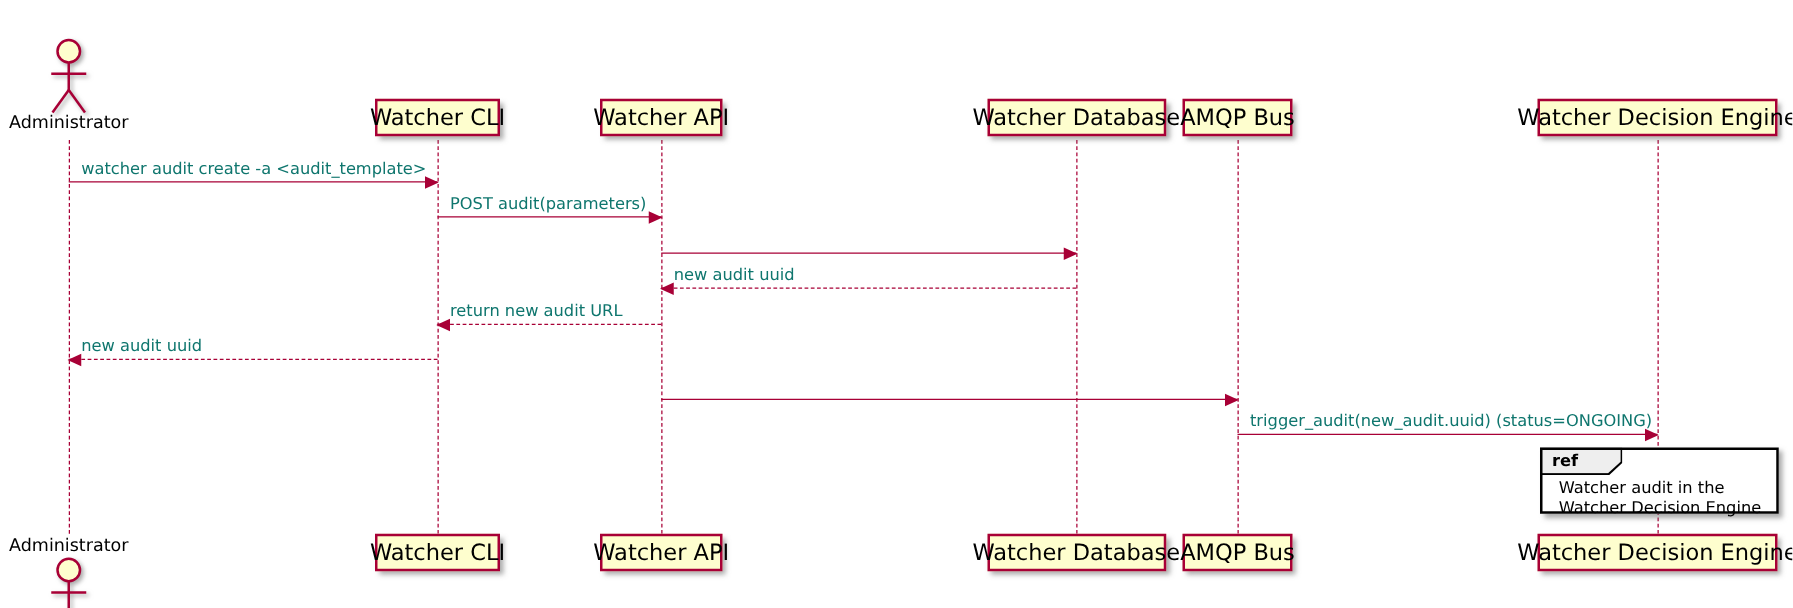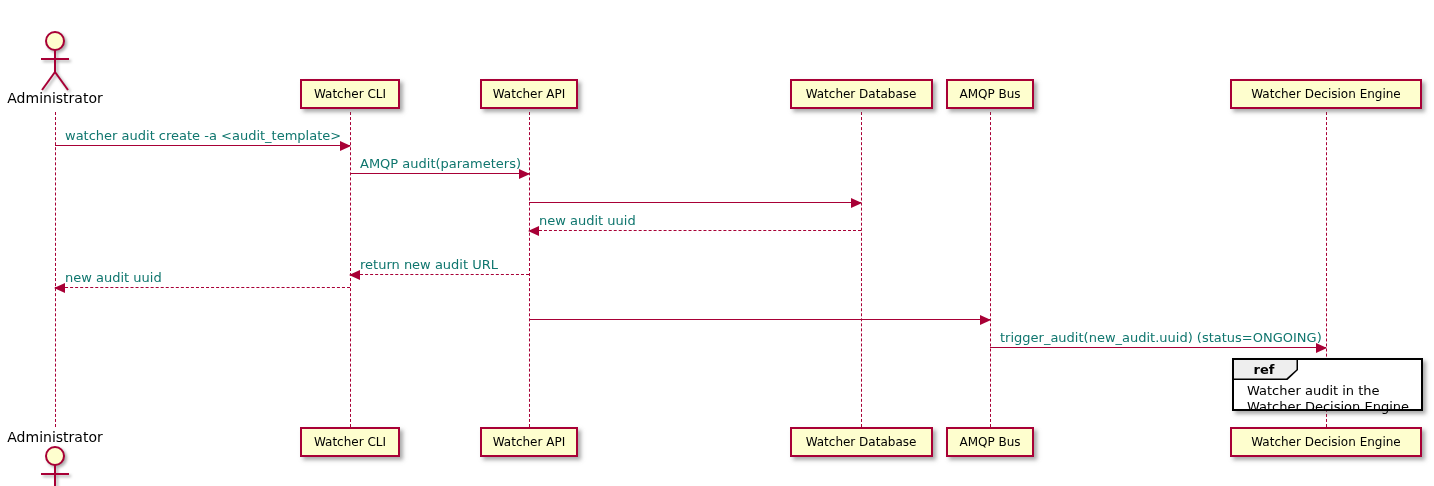--- a/index.html
+++ b/index.html
@@ -19,21 +19,21 @@
     z-index: 1;
   }
   .pbox {
     position: absolute;
     box-sizing: border-box;
     height: 30px;
     background: var(--fill, #FEFECE);
     border: 2px solid var(--accent, #A80036);
     box-shadow: 3px 3px 4px rgba(100,100,100,0.55);
     display: flex; align-items: center; justify-content: center;
-    font-size: 12px;
+    font-size: 18px;
     white-space: nowrap;
     z-index: 3;
   }
   .actor-label {
     position: absolute;
     transform: translateX(-50%);
     font-size: 14px;
     white-space: nowrap;
     z-index: 3;
   }
@@ -84,21 +84,21 @@
     width: 66px; height: 22px;
     background: var(--refborder, #000);
     clip-path: polygon(0 0, 100% 0, 100% 55%, 84% 100%, 0 100%);
   }
   .ref-header-inner {
     position: absolute;
     left: 1.5px; top: 1.5px; right: 1.5px; bottom: 1.5px;
     background: var(--refheader, #EEEEEE);
     clip-path: polygon(0 0, 100% 0, 100% 52%, 84% 100%, 0 100%);
     display: flex; align-items: center;
-    padding-left: 20px;
+    padding-left: 8px;
     font-weight: bold;
     font-size: 13px;
   }
   .ref-line {
     position: relative;
     margin: 0 0 0 13px;
     font-size: 13px;
     line-height: 16px;
     white-space: nowrap;
   }
@@ -135,34 +135,34 @@
       <div class="pbox" style="left: 1230px; top: 51px; width: 192px;">Watcher Decision Engine</div>
     </div>
 
   <div id="messages">
       <div class="message" style="left: 55px; top: 100px; width: 295px;">
         <div class="msg-label">watcher audit create -a &lt;audit_template&gt;</div>
         <div class="msg-line"></div>
         <div class="arrowhead right"></div>
       </div>
       <div class="message" style="left: 350px; top: 128px; width: 179px;">
-        <div class="msg-label">AMQP audit(parameters)</div>
+        <div class="msg-label">POST audit(parameters)</div>
         <div class="msg-line"></div>
         <div class="arrowhead right"></div>
       </div>
       <div class="message" style="left: 529px; top: 157px; width: 332px;">
         <div class="msg-line"></div>
         <div class="arrowhead right"></div>
       </div>
       <div class="message" style="left: 529px; top: 185px; width: 332px;">
         <div class="msg-label">new audit uuid</div>
         <div class="msg-line dashed"></div>
         <div class="arrowhead left"></div>
       </div>
-      <div class="message" style="left: 350px; top: 229px; width: 179px; text-align: center;">
+      <div class="message" style="left: 350px; top: 214px; width: 179px; text-align: center;">
         <div class="msg-label">return new audit URL</div>
         <div class="msg-line dashed"></div>
         <div class="arrowhead left"></div>
       </div>
       <div class="message" style="left: 55px; top: 242px; width: 295px;">
         <div class="msg-label">new audit uuid</div>
         <div class="msg-line dashed"></div>
         <div class="arrowhead left"></div>
       </div>
       <div class="message" style="left: 529px; top: 274px; width: 461px;">

